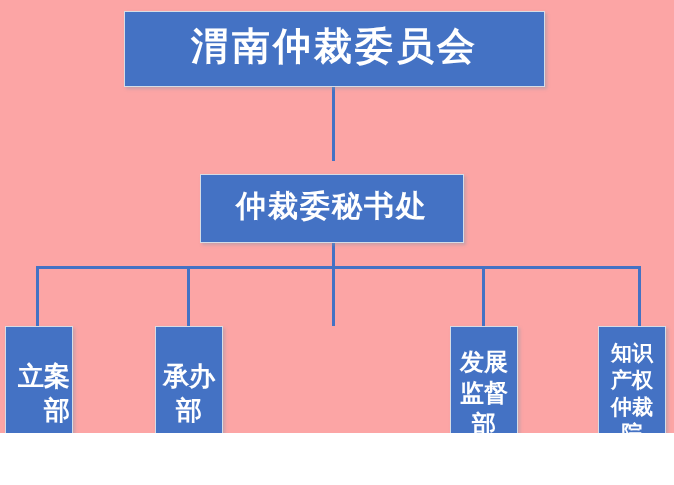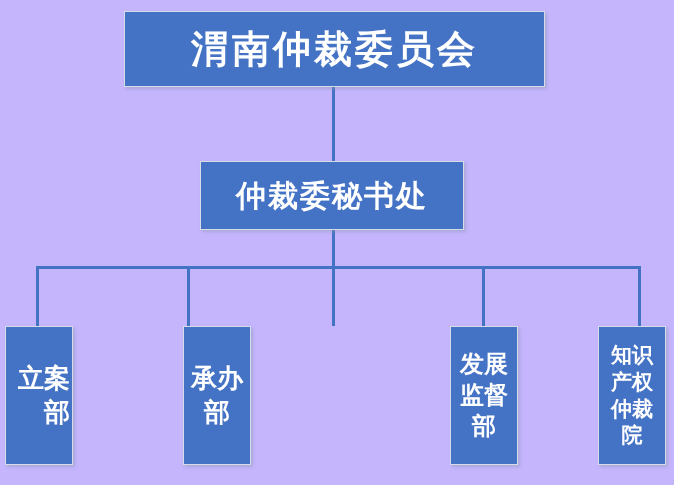--- a/index.html
+++ b/index.html
@@ -3,24 +3,24 @@
 <meta charset="utf-8">
 <style>
   html, body {
     margin: 0;
     padding: 0;
     background: #ffffff;
   }
   #chart-canvas {
     position: relative;
     width: 674px;
-    height: 485px;
-    background: #c4b5fd;
+    height: 433px;
+    background: #fca5a5;
     overflow: hidden;
-    font-family: Liberation Sans, sans-serif;
+    font-family: Liberation Mono, monospace;
   }
 
   
   .connector {
     position: absolute;
     background: #4472C4;
   }
   .conn-v { width: 3px; }
   .conn-h { height: 3px; }
 
@@ -48,40 +48,40 @@
     top: 11px;
     width: 421px;
     height: 76px;
     font-size: 38px;
     letter-spacing: 3px;
   }
 
   
   #node-secretariat {
     left: 200px;
-    top: 161px;
+    top: 174px;
     width: 264px;
     height: 69px;
     font-size: 30px;
     letter-spacing: 2px;
   }
 
   
   .node-dept {
     top: 326px;
     height: 139px;
     width: 68px;
     font-size: 26px;
     padding: 4px 2px;
     line-height: 1.28;
     letter-spacing: 0px;
     word-break: break-all;
   }
   #node-dept-0 { left: 5px; text-align: right; }
-  #node-dept-1 { left: 155px; margin-left: 28px; }
+  #node-dept-1 { left: 155px; }
   #node-dept-2 { left: 303px; }
   #node-dept-3 { left: 450px; font-size: 24px; }
   #node-dept-4 { left: 598px; font-size: 21px; }
 
   .dept-label {
     display: block;
     width: 100%;
   }
 </style>
 </head>

